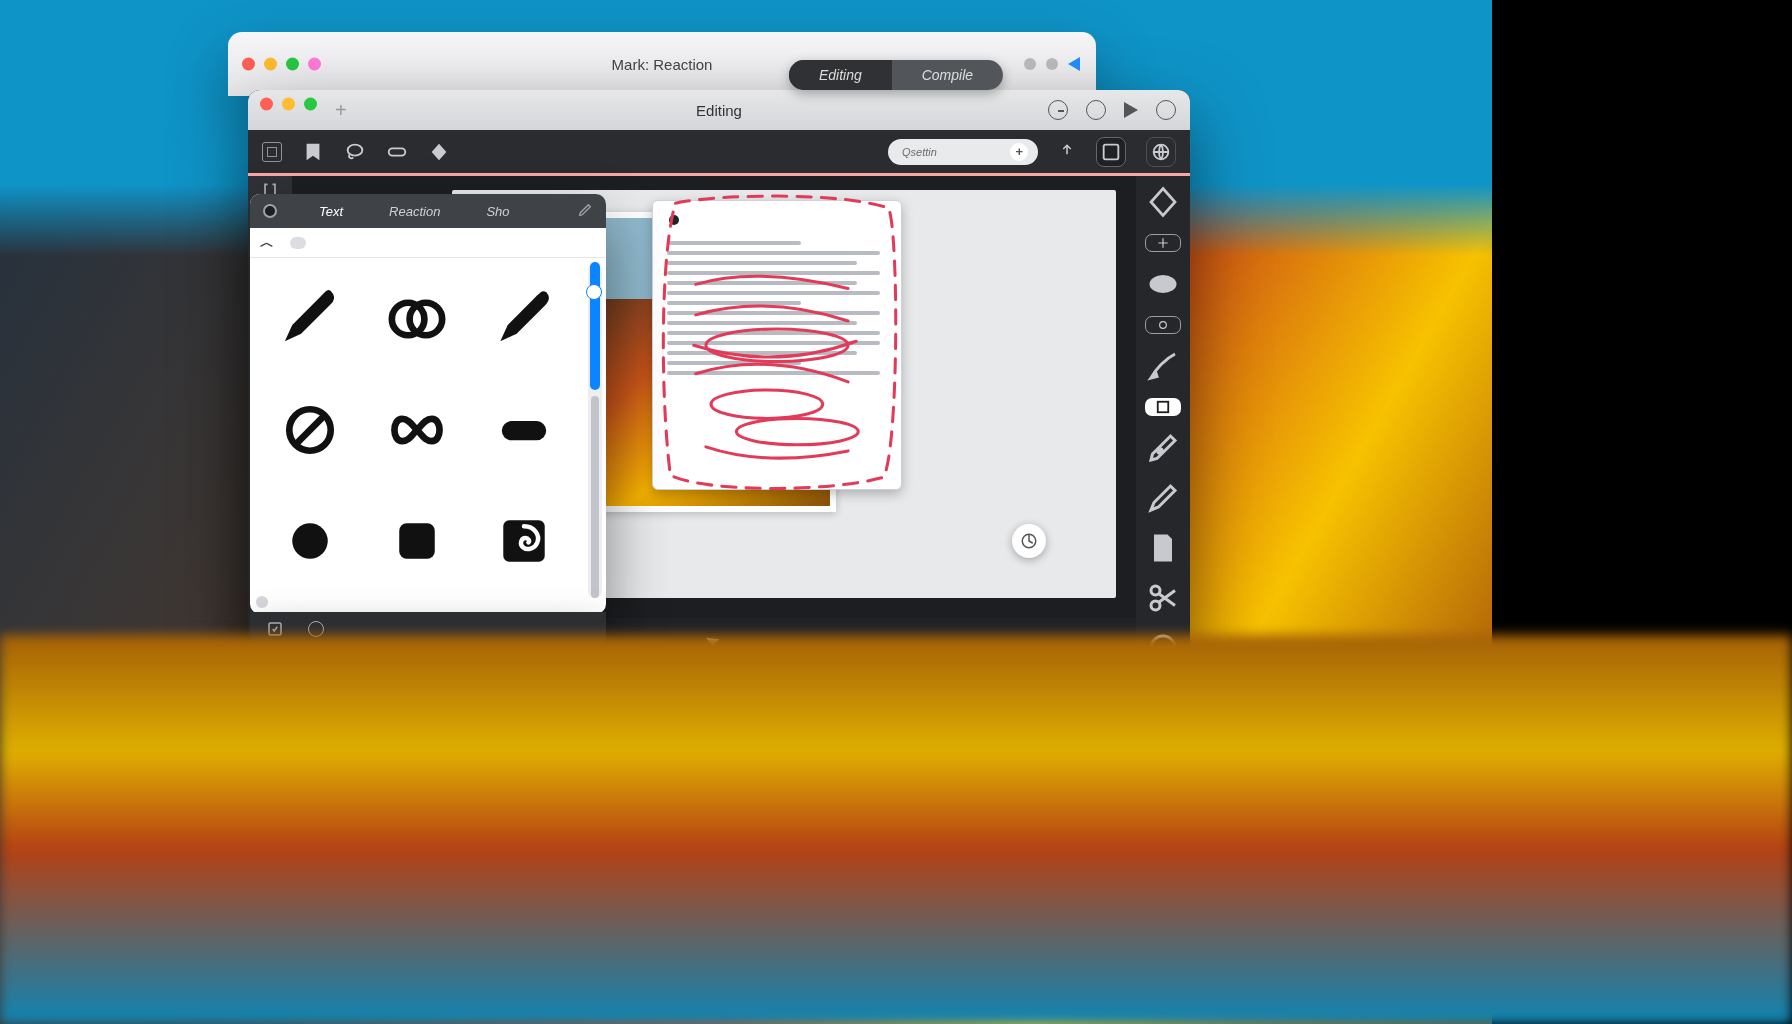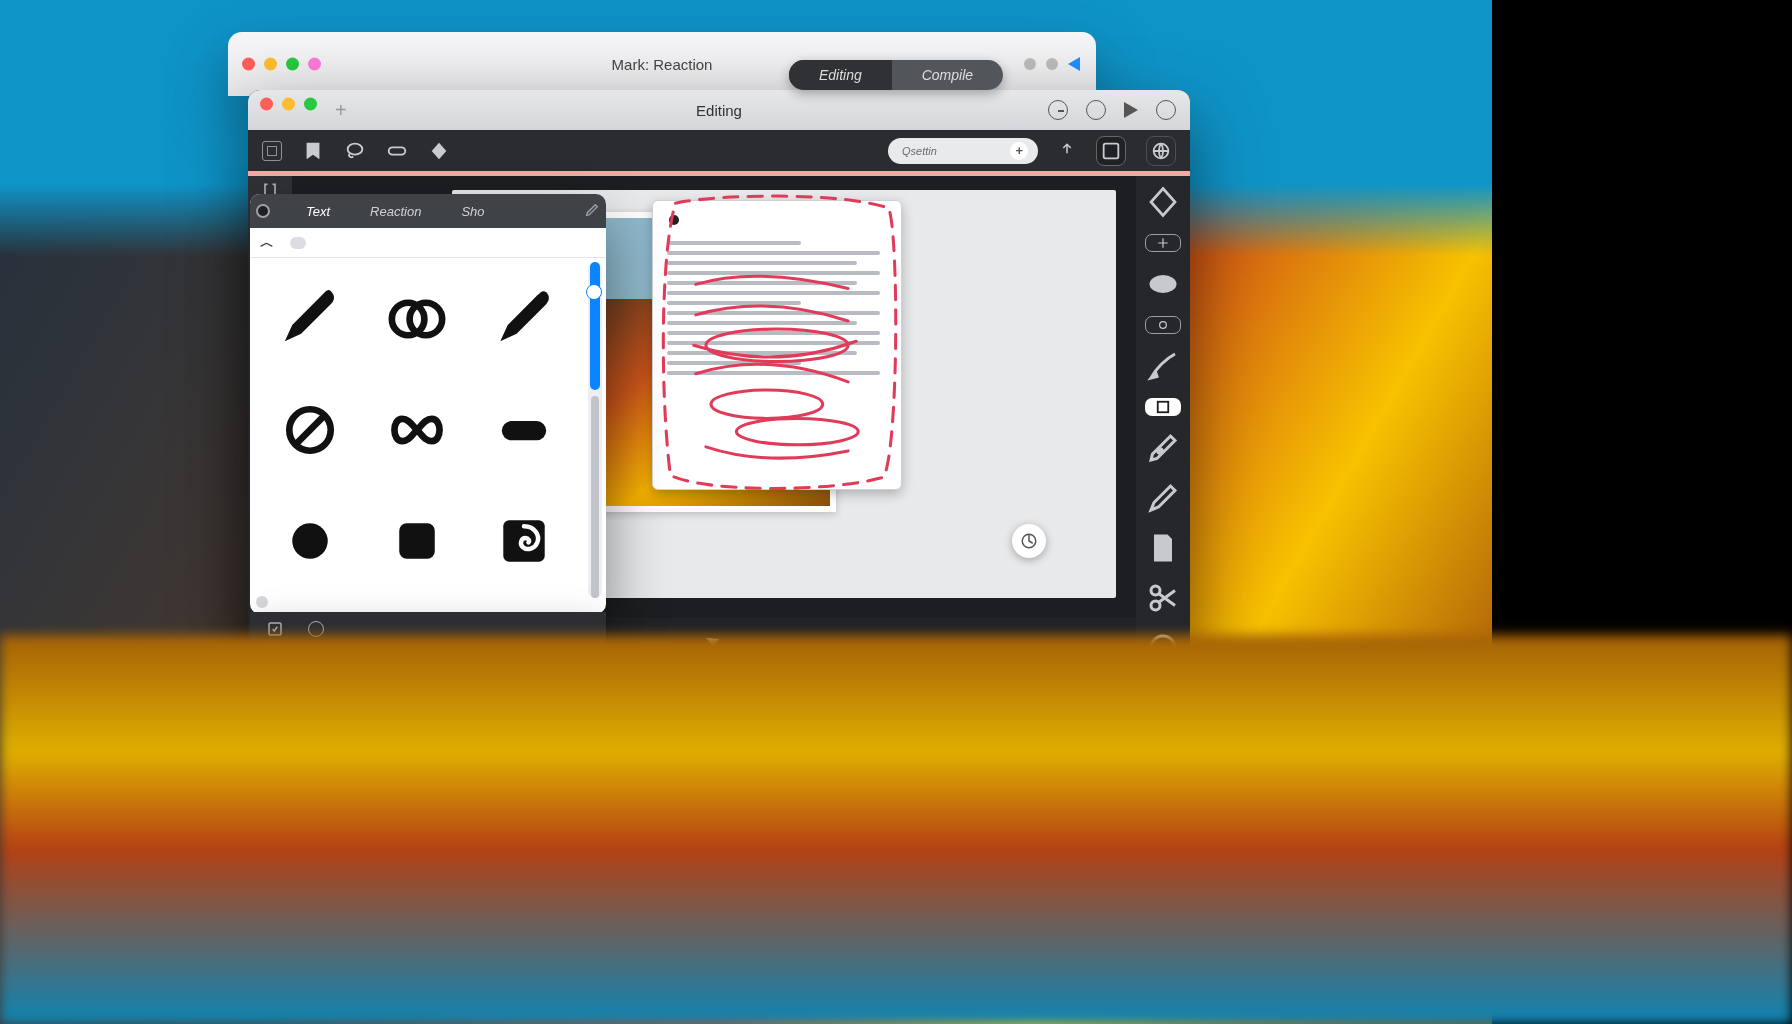--- a/index.html
+++ b/index.html
@@ -70,21 +70,21 @@
     .inner-titlebar .plus{ margin-left:18px; color:#999; font-size:20px; font-weight:200;}
     .inner-titlebar .title{ position:absolute; left:50%; transform:translateX(-50%); font-size:15px; color:#333;}
     .inner-titlebar .ricon{ position:absolute; right:14px; display:flex; gap:18px; align-items:center;}
     .ricon .circ{width:20px;height:20px;border:1.8px solid #555;border-radius:50%;}
     .ricon .flag{width:0;height:0;border-top:8px solid transparent;border-bottom:8px solid transparent;border-left:14px solid #555;}
     .ricon .clock{width:20px;height:20px;border:1.8px solid #555;border-radius:50%; position:relative;}
     .ricon .clock::after{content:"";position:absolute;left:50%;top:50%;width:6px;height:1.5px;background:#555;transform-origin:left;}
     
     .inner-toolbar{
       height:46px; background:#2a2c30; display:flex; align-items:center;
-      padding:0 14px; gap:20px; color:#c9cbd0; border-bottom:5px solid #fca5a5;
+      padding:0 14px; gap:20px; color:#c9cbd0; border-bottom:3px solid #fca5a5;
       position:relative;
     }
     .inner-toolbar .sq{width:20px;height:20px;border:1.8px solid #8f9297;display:flex;align-items:center;justify-content:center;border-radius:3px;}
     .inner-toolbar .sq::before{content:"";width:8px;height:8px;border:1.5px solid #8f9297;}
     .inner-toolbar svg{width:22px;height:22px;}
     .spacer{flex:1;}
     .searchpill{
       display:flex;align-items:center;gap:6px;background:#e9eaec;border-radius:16px;
       padding:4px 10px 4px 14px; width:150px; color:#6a6c70; font-size:11px; font-style:italic;
     }
@@ -144,21 +144,21 @@
     .statusbar .cursor{color:#b9bcc2;transform:rotate(-20deg);}
     .action-disc{position:absolute; right:90px; bottom:60px; width:34px;height:34px;border-radius:50%;background:#fff;display:flex;align-items:center;justify-content:center;color:#555;box-shadow:0 2px 8px rgba(0,0,0,.3);}
     
     .picker{
       position:absolute; left:250px; top:194px; width:356px; height:420px;
       border-radius:10px; overflow:hidden;
       box-shadow:0 30px 60px rgba(0,0,0,.45);
       background:#fff;
     }
     .picker .tabs{
-      height:34px; background:#3f4247; display:flex; align-items:center; gap:12px; padding:0 6px; color:#cfd1d6; font-size:13px;
+      height:34px; background:#3f4247; display:flex; align-items:center; gap:18px; padding:0 13px; color:#cfd1d6; font-size:13px;
     }
     .picker .tabs .dot{width:14px;height:14px;border-radius:50%;border:2px solid #9fa2a9; margin-right:10px; background:#1d1f22;}
     .picker .tabs .tab{padding:6px 14px;border-radius:6px;font-style:italic;}
     .picker .tabs .tab.active{color:#fff;}
     .picker .tabs .pen{margin-left:auto;color:#9fa2a9;}
     .picker .subbar{height:30px;background:#fff;border-bottom:1px solid #e4e5e9;display:flex;align-items:center;padding:0 10px;gap:16px;}
     .picker .subbar .chev{font-size:14px;color:#444;font-weight:bold;}
     .picker .subbar .soft{width:16px;height:12px;border-radius:6px;background:#dcdde2;}
     .picker .grid{
       position:absolute; left:0; top:64px; right:22px; bottom:12px;

